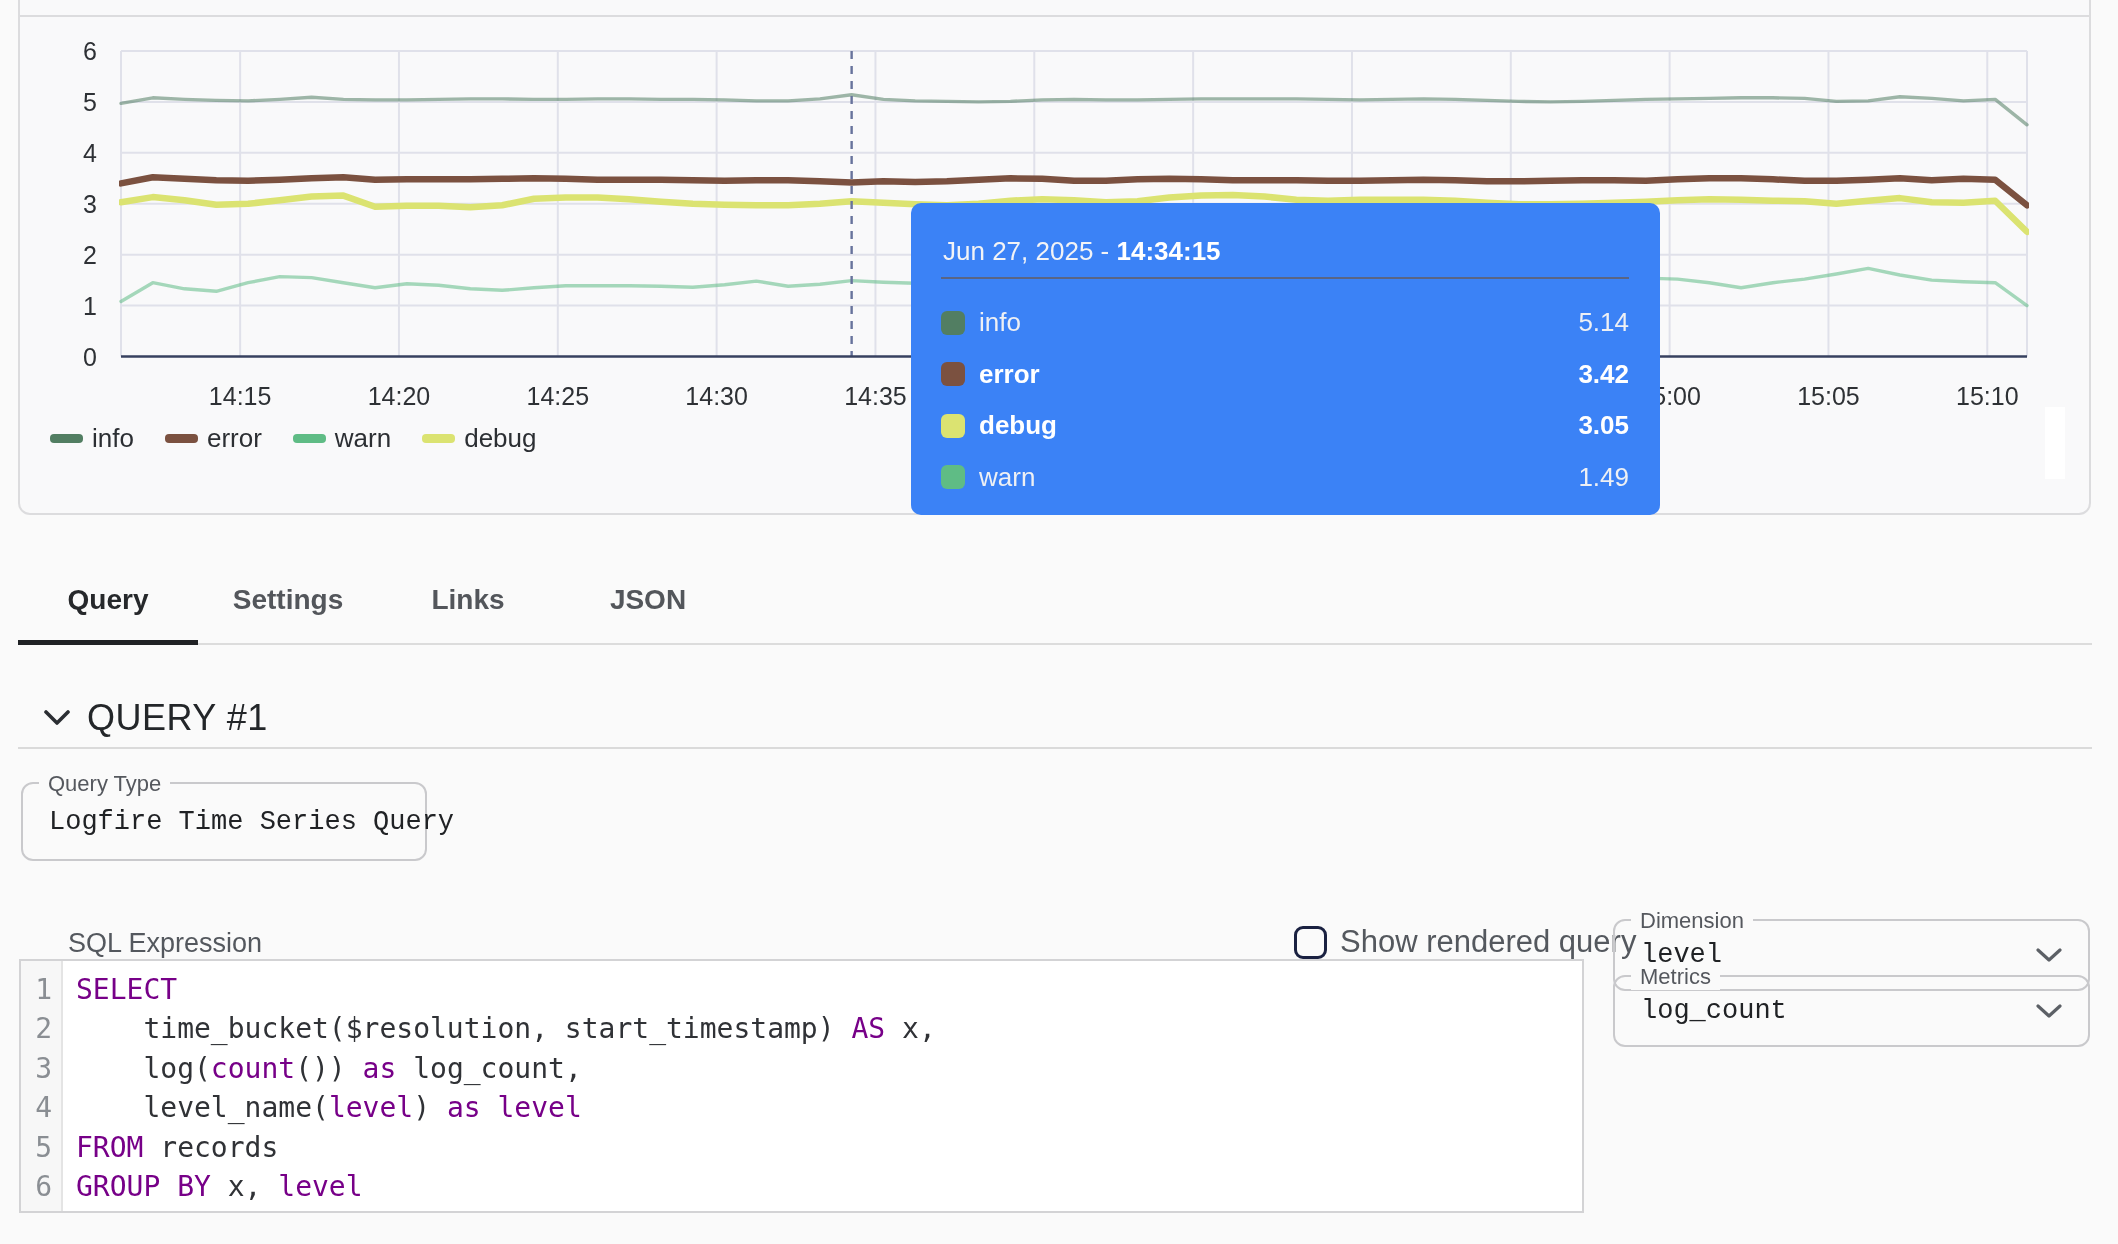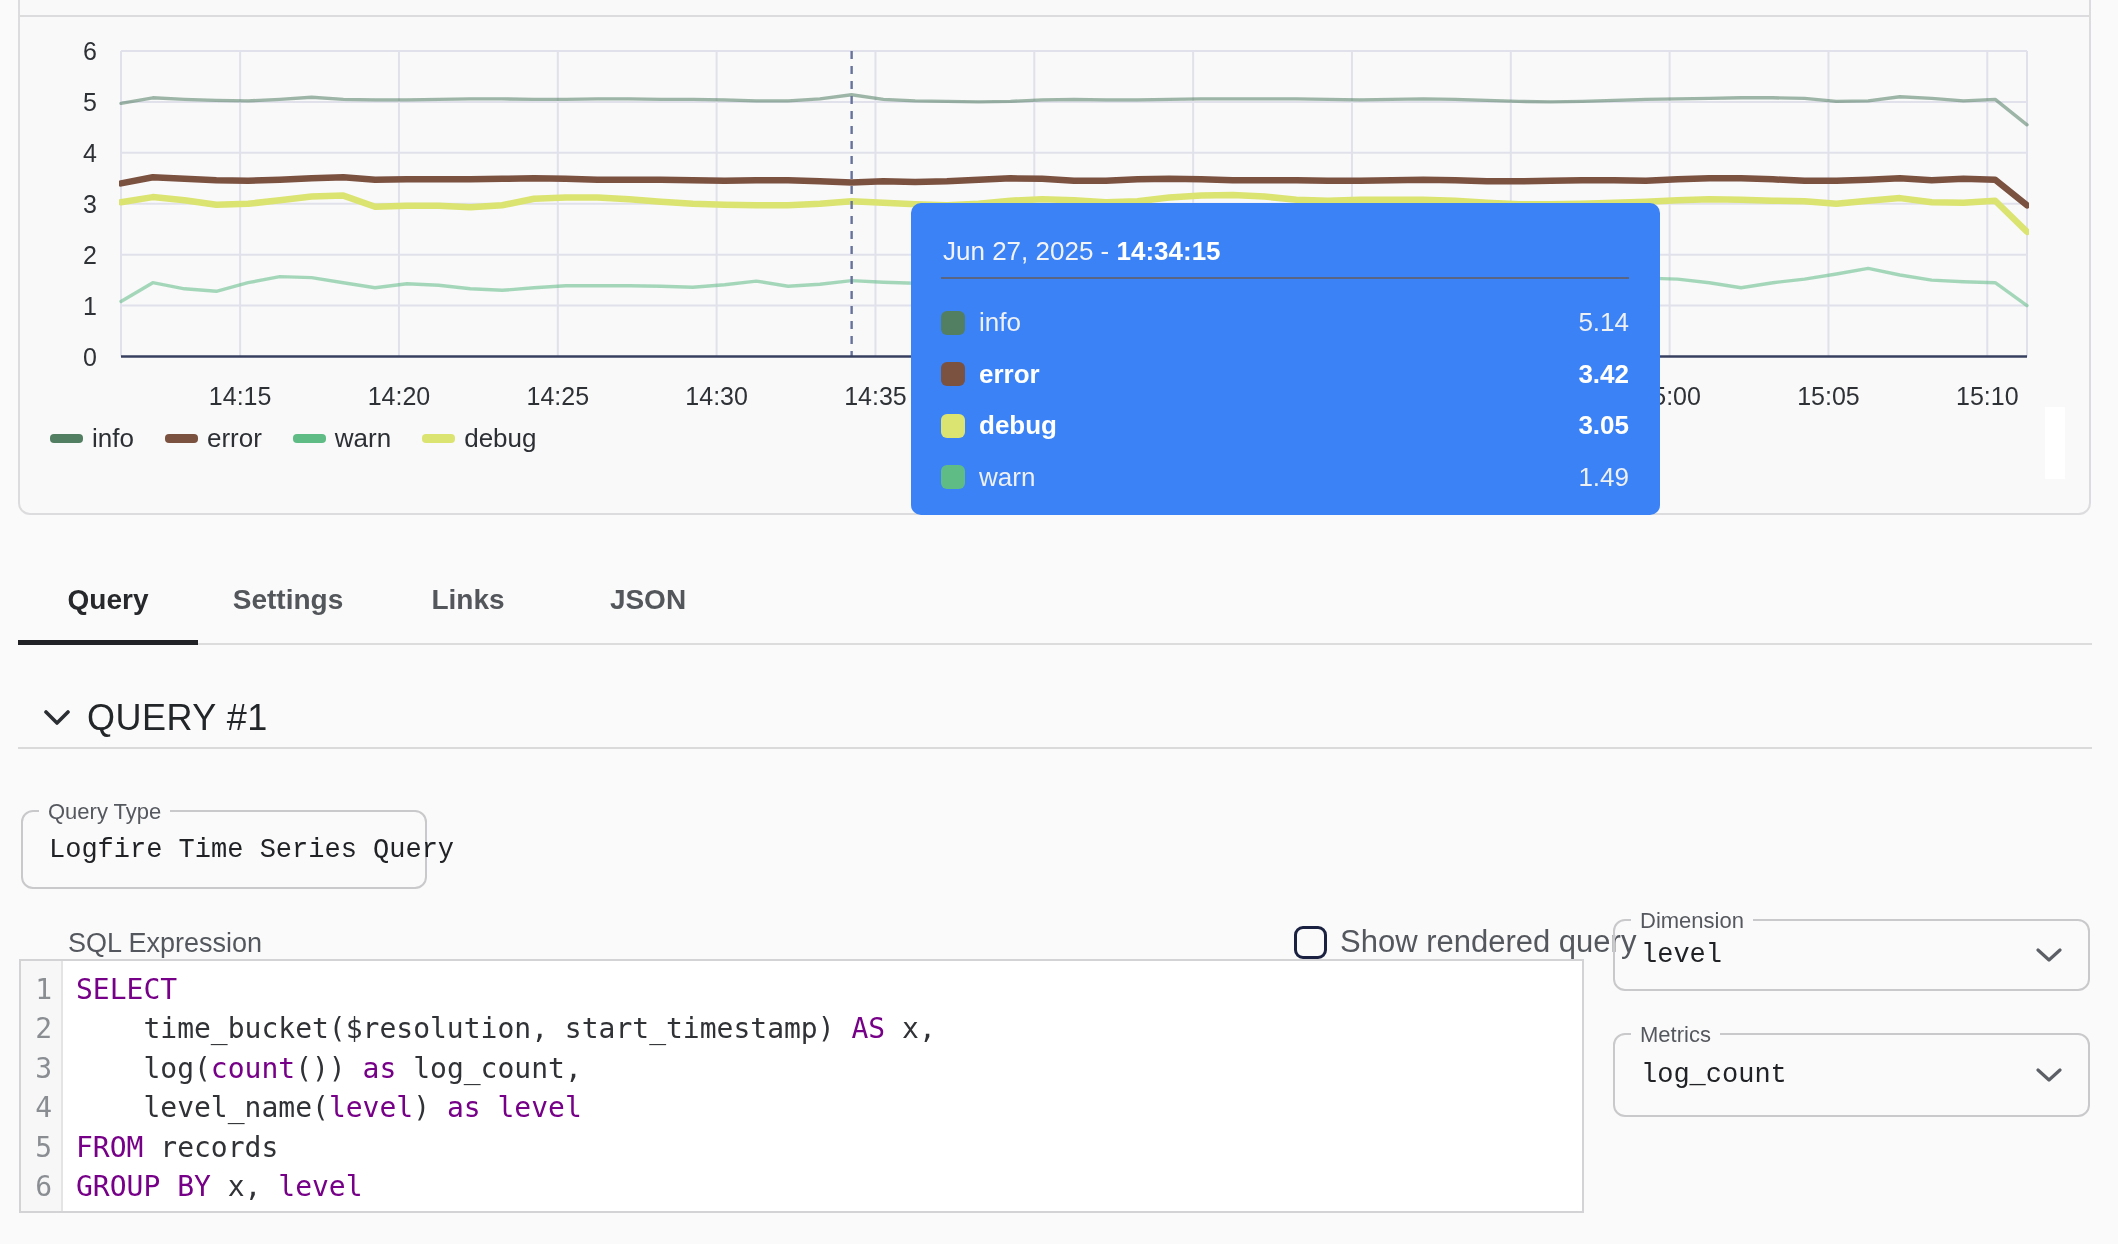--- a/index.html
+++ b/index.html
@@ -60,23 +60,23 @@
   
   .sel { position:absolute; border:2px solid #c9c9cc; border-radius:12px; cursor:pointer; }
   .sel-legend {
     position:absolute; top:-14px; left:16px; padding:0 9px; background:#fafafa;
     font-size:22px; line-height:27px; color:#55585e; white-space:nowrap;
   }
   .sel-inner {
     position:absolute; inset:0; display:flex; align-items:center; justify-content:space-between;
     padding:0 22px 0 26px; font-size:27px; color:#202225; white-space:nowrap;font-family:Liberation Mono, monospace;
   }
-  #query-type-field { left:21px; top:782px; width:406px; height:79px;margin-top:28px; }
+  #query-type-field { left:21px; top:782px; width:406px; height:79px; }
   #dimension-field { left:1613px; top:919px; width:477px; height:72px; }
-  #metrics-field { left:1613px; top:1033px; width:477px; height:84px;padding-left:12px; }
+  #metrics-field { left:1613px; top:975px; width:477px; height:72px;padding-left:12px; }
   #dimension-field .sel-inner, #metrics-field .sel-inner { padding-right:26px; }
   
   .sql-label { position:absolute; left:20px; top:928px; font-size:27px; color:#54585e;margin-left:48px; }
   .cb-row { position:absolute; left:1294px; top:924px; display:flex; align-items:center; gap:13px; cursor:pointer; }
   .cb-box { width:33px; height:33px; border:3px solid #1a2141; border-radius:9px; background:transparent; flex:0 0 auto; }
   .cb-label { font-size:31px; color:#54585e; white-space:nowrap; }
   
   .editor {
     position:absolute; left:19px; top:959px; width:1565px; height:254px;
     background:#ffffff; border:2px solid #d3d3d5; display:flex;

